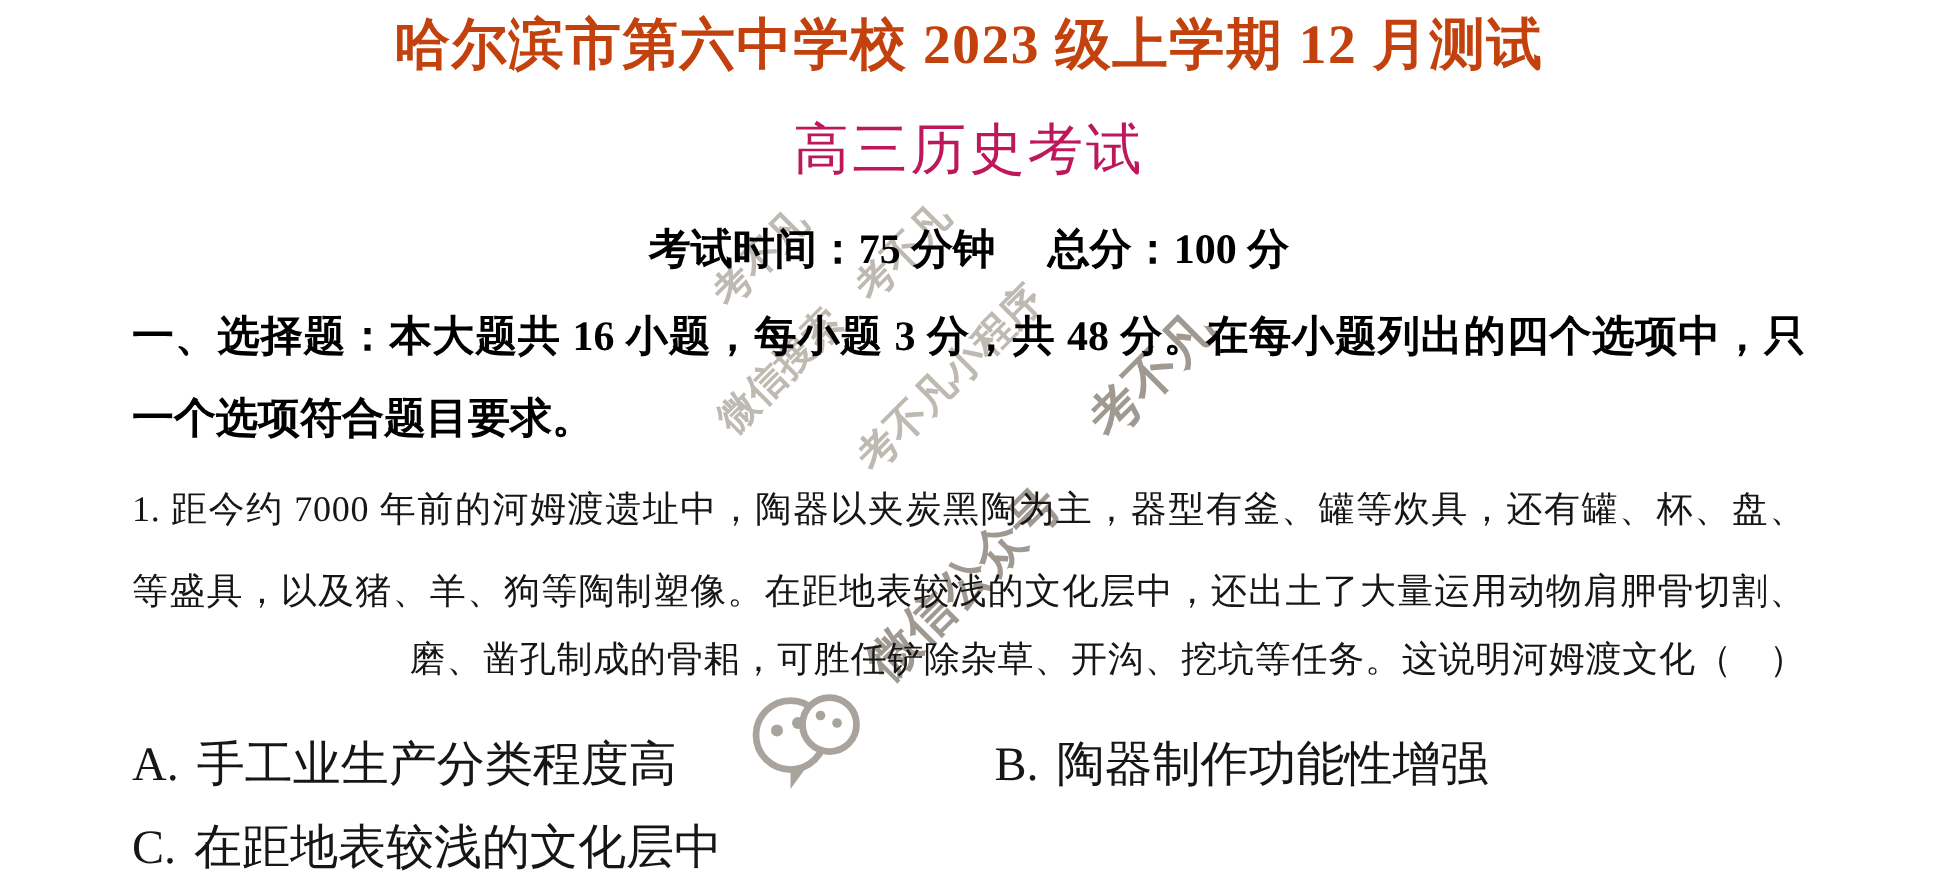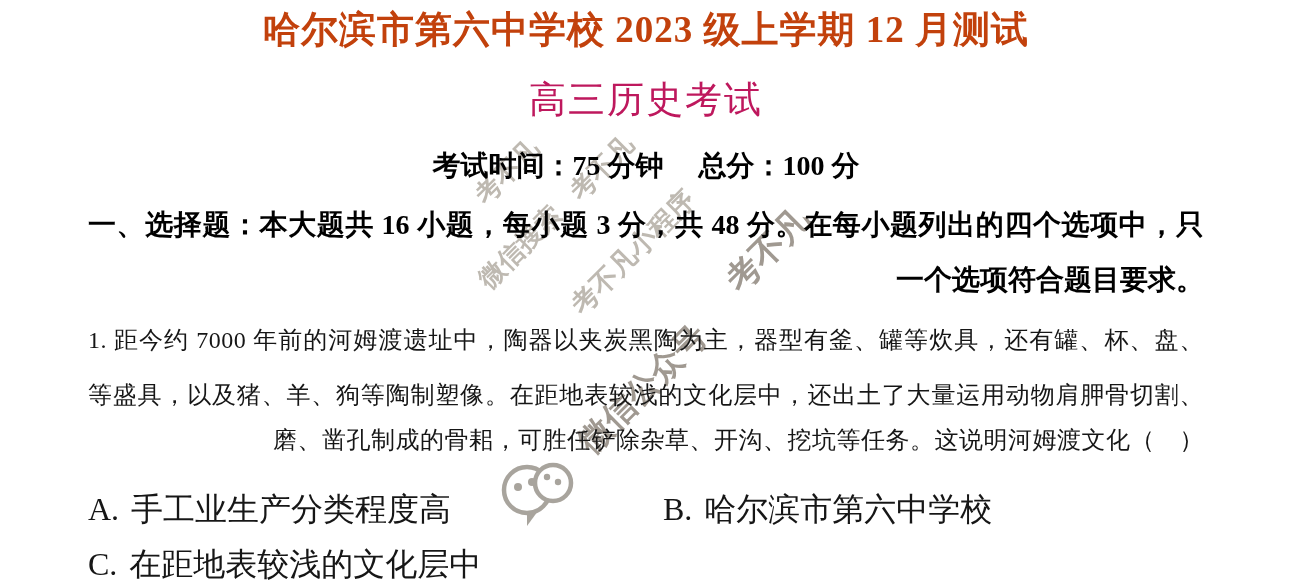--- a/index.html
+++ b/index.html
@@ -74,29 +74,29 @@
 
   <div class="doc">
 
     <div class="center title1">哈尔滨市第六中学校 2023 级上学期 12 月测试</div>
 
     <div class="center title2">高三历史考试</div>
 
     <div class="center info">考试时间：75 分钟　 总分：100 分</div>
 
     <div class="band sec jline" style="top:204px;">一、选择题：本大题共 16 小题，每小题 3 分，共 48 分。在每小题列出的四个选项中，只有</div>
-    <div class="band sec" style="top:259px;text-align:right;">一个选项符合题目要求。</div>
+    <div class="band sec" style="top:259px;">一个选项符合题目要求。</div>
 
     <div class="band qline jline" style="top:319px;">1. 距今约 7000 年前的河姆渡遗址中，陶器以夹炭黑陶为主，器型有釜、罐等炊具，还有罐、杯、盘、盆</div>
     <div class="band qline jline" style="top:374px;">等盛具，以及猪、羊、狗等陶制塑像。在距地表较浅的文化层中，还出土了大量运用动物肩胛骨切割、磋</div>
     <div class="band qline" style="top:419px;text-align:right;">磨、凿孔制成的骨耜，可胜任铲除杂草、开沟、挖坑等任务。这说明河姆渡文化（　）</div>
 
     <div class="row" style="top:488px;">
       <span class="opt"><span class="olab">A.</span><span>手工业生产分类程度高</span></span>
-      <span class="opt opt-right"><span class="olab">B.</span><span>哈尔滨市第六中学校</span></span>
+      <span class="opt opt-right"><span class="olab">B.</span><span>陶器制作功能性增强</span></span>
     </div>
 
     <div class="row" style="top:543px;">
       <span class="opt"><span class="olab">C.</span><span>在距地表较浅的文化层中</span></span>
     </div>
 
   </div>
 </div>
 
 </body></html>

